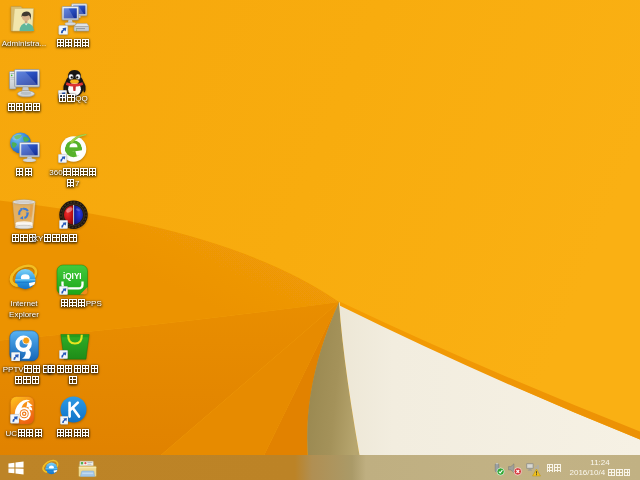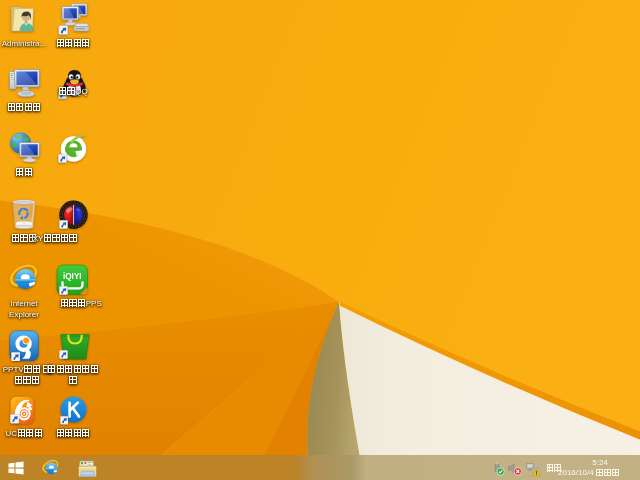--- a/index.html
+++ b/index.html
@@ -177,21 +177,21 @@
 <ellipse cx="16" cy="7.8" rx="2.4" ry="2.8" fill="#FFF" stroke="#111" stroke-width="0.4"></ellipse>
 <circle cx="9.7" cy="8.4" r="1.15" fill="#0A0A0A"></circle>
 <circle cx="15.3" cy="8.4" r="1.15" fill="#0A0A0A"></circle>
 <ellipse cx="12.5" cy="12.4" rx="4.4" ry="2" fill="#F6B31F" stroke="#D89208" stroke-width="0.3"></ellipse>
 <path d="M4.6,13.2 Q12.5,16.8 20.4,13.2 L21.1,15.9 Q12.5,19.4 3.9,15.9 Z" fill="#DD3434"></path>
 <path d="M11,17.2 L13.8,17.1 L13.5,21.8 Q12.4,22.3 11.3,21.7 Z" fill="#C42C2C"></path>
 </svg>
 <svg class="bdg" style="left:58px;top:90px" width="9" height="9" viewBox="0 0 9.6 9.6">
       <use href="#badge"></use>
     </svg>
-<div class="lbl" style="left:30px;top:86px"><i class="c"></i><i class="c"></i>QQ</div>
+<div class="lbl" style="left:30px;top:93px"><i class="c"></i><i class="c"></i>QQ</div>
 <svg class="dic" style="left:9px;top:132px" width="31" height="30" viewBox="0 0 31 30">
 <circle cx="11.5" cy="10.8" r="10.4" fill="url(#globe)"></circle>
 <path d="M5,4.5 Q9,1.8 13,3.3 Q11.2,7 7.5,7.5 Q5.5,6.5 5,4.5 Z" fill="#4FB054"></path>
 <path d="M14.5,4.8 Q18.5,4 20.6,7.5 Q18,10.6 15,9.6 Q13.5,7 14.5,4.8 Z" fill="#4FB054"></path>
 <path d="M2.8,10.5 Q6,9.4 8,12 Q7,15.6 4,16 Q2.1,13 2.8,10.5 Z" fill="#4FB054"></path>
 <path d="M10,13 Q13,11.4 15,14 L13,17.6 Q10.5,16.6 10,13 Z" fill="#4FB054"></path>
 <ellipse cx="8" cy="5" rx="5" ry="2.6" fill="#FFF" opacity="0.2" transform="rotate(-22 8 5)"></ellipse>
 <rect x="10.5" y="10.5" width="20" height="14.5" rx="1" fill="url(#sil)" stroke="#8E959C" stroke-width="0.6"></rect>
 <rect x="12.3" y="12.3" width="16.4" height="11" fill="url(#scr)"></rect>
 <path d="M12.3,12.3 L18,12.3 L26,23.3 L12.3,23.3 Z" fill="#FFF" opacity="0.18"></path>
@@ -204,20 +204,21 @@
 <circle cx="14.5" cy="15.8" r="8.4" fill="#56B22A"></circle>
 <circle cx="14.5" cy="14.3" r="4" fill="#FFF"></circle>
 <rect x="6.1" y="14.3" width="16.8" height="4" fill="#56B22A"></rect>
 <path d="M16.3,18.3 L24.6,17 L23,21.4 L17.8,23 Z" fill="#FFF"></path>
 <path d="M10.5,9.5 Q17,0.5 29,1.2 Q19.5,2.8 13.4,10.2 Z" fill="#8CC83E"></path>
 <path d="M11.8,8.4 Q19,2.2 27,1.6" stroke="#A6D452" stroke-width="1" fill="none"></path>
 </svg>
 <svg class="bdg" style="left:58px;top:154px" width="9" height="9" viewBox="0 0 9.6 9.6">
       <use href="#badge"></use>
     </svg>
+<div class="lbl" style="left:30px;top:166.5px">360<i class="c"></i><i class="c"></i><i class="c"></i><i class="c"></i><br><i class="c"></i>7</div>
 <svg class="dic" style="left:11px;top:199px" width="26" height="31" viewBox="0 0 26 31">
 <path d="M1.8,2.8 L24.2,2.8 L21.8,29 L4.2,29 Z" fill="rgba(250,243,235,0.42)" stroke="rgba(175,170,165,0.8)" stroke-width="0.5"></path>
 <path d="M24.2,2.8 L21.8,29 L19,29 Q22,15 22.8,2.8 Z" fill="rgba(255,255,255,0.3)"></path>
 <path d="M19.5,5.5 L21.8,6 L20.3,18 L18.4,17.2 Z" fill="rgba(240,145,45,0.4)"></path>
 <path d="M4.6,24 L21.4,24 L21.1,29 L4.9,29 Z" fill="rgba(255,255,255,0.78)"></path>
 <ellipse cx="13" cy="24.2" rx="8.3" ry="1.9" fill="rgba(252,250,246,0.9)"></ellipse>
 <ellipse cx="13" cy="28" rx="8.6" ry="1.8" fill="#E4E4E2" stroke="#AFAFAD" stroke-width="0.5"></ellipse>
 <ellipse cx="13" cy="2.9" rx="11.2" ry="2.1" fill="#EDEDED" stroke="#A9A9A9" stroke-width="0.5"></ellipse>
 <ellipse cx="13" cy="2.9" rx="9.4" ry="1.45" fill="#D2CEC9"></ellipse>
 <g stroke="#3E7CD6" stroke-width="1.9" fill="none">
@@ -342,16 +343,16 @@
 <rect x="1.4" y="2.4" width="5" height="3.2" fill="#D8D8D2"></rect>
 <rect x="2.8" y="6.5" width="2.2" height="1.2" fill="#9A9A94"></rect>
 <rect x="1.8" y="7.7" width="4.2" height="0.9" fill="#9A9A94"></rect>
 <rect x="9.2" y="4.6" width="1.6" height="2.2" fill="#AEAEA8"></rect>
 <rect x="11.2" y="3" width="1.6" height="3.8" fill="#AEAEA8"></rect>
 <path d="M10.5,7.2 L14.5,14 H6.5 Z" fill="#F2C21C" stroke="#B8900C" stroke-width="0.5"></path>
 <rect x="10.1" y="9.2" width="0.9" height="2.4" fill="#3A3A28"></rect>
 <rect x="10.1" y="12.2" width="0.9" height="1" fill="#3A3A28"></rect>
 </svg>
 <div class="trayt" style="left:546px;top:7.5px;font-size:9px"><i class="c cs"></i><i class="c cs"></i></div>
-<div class="trayt" style="left:583px;top:3.2px;width:34px;text-align:center">5:24</div>
-<div class="trayt" style="left:558px;top:12.8px;width:73px;text-align:left">2016/10/4 <i class="c cs"></i><i class="c cs"></i><i class="c cs"></i></div>
+<div class="trayt" style="left:583px;top:3.2px;width:34px;text-align:center">11:24</div>
+<div class="trayt" style="left:558px;top:12.8px;width:73px;text-align:right">2016/10/4 <i class="c cs"></i><i class="c cs"></i><i class="c cs"></i></div>
 </div>
 </div>
 
 </body></html>

